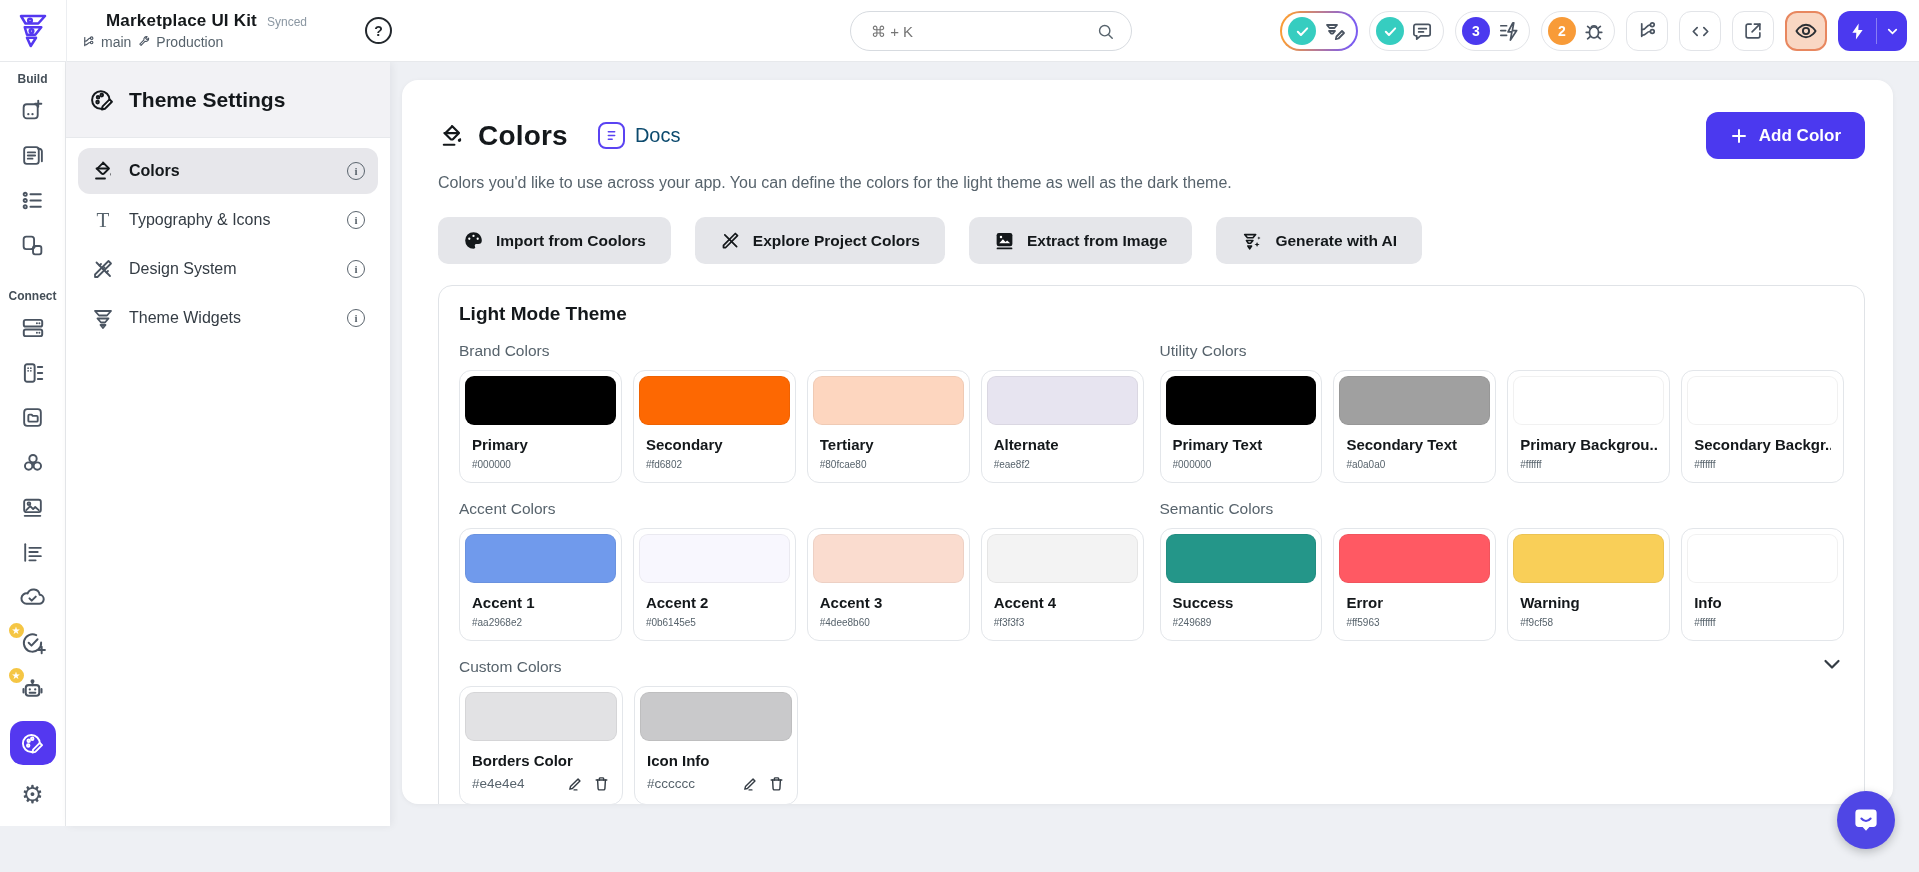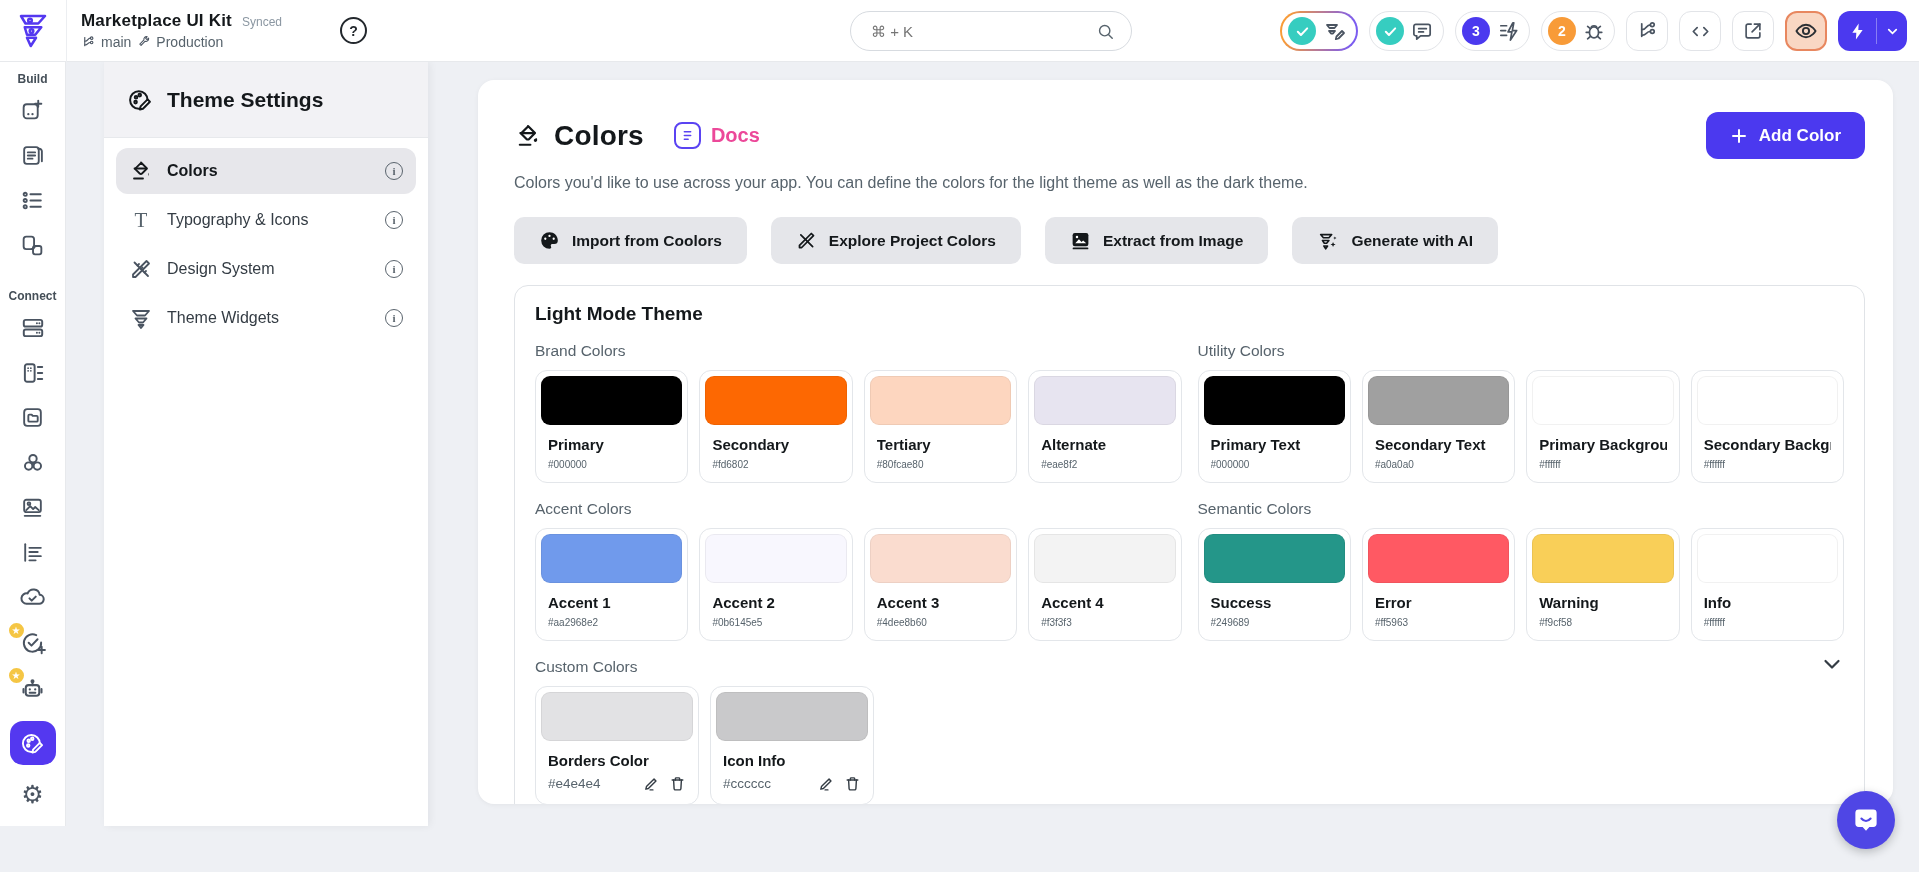--- a/index.html
+++ b/index.html
@@ -7,21 +7,21 @@
     font-family:"Liberation Sans", sans-serif; color:#14181b; }
   svg { display:block; }
   .ico { stroke:#4a5461; stroke-width:1.8; fill:none; stroke-linecap:round; stroke-linejoin:round; }
 
   
   .topbar { position:relative; height:62px; background:#fff; border-bottom:1px solid #e7e9ec;
     display:flex; align-items:center; z-index:30; }
   .logo-wrap { width:66px; display:flex; justify-content:center; }
   .tb-divider { width:1px; height:62px; background:#eceef1; }
   .proj { margin-left:14px; }
-  .proj-row1 { display:flex; align-items:baseline; gap:10px; }
+  .proj-row1 { display:flex; align-items:baseline; gap:10px;margin-left:25px; }
   .proj-title { font-size:17px; font-weight:bold; letter-spacing:.2px; }
   .proj-sync { font-size:12px; color:#8b97a2; }
   .proj-row2 { display:flex; align-items:center; gap:6px; margin-top:3px; color:#57636c; font-size:14px; }
   .proj-row2 .seg { display:flex; align-items:center; gap:5px; }
   .help-btn { margin-left:58px; width:27px; height:27px; border-radius:50%; border:2px solid #23282d;
     display:flex; align-items:center; justify-content:center; font-size:14px; font-weight:bold;
     color:#23282d; background:#fff; cursor:pointer; }
   .search { position:absolute; left:850px; top:11px; width:282px; height:40px; border:1px solid #d7dbe0;
     border-radius:20px; background:#fff; display:flex; align-items:center; padding:0 16px 0 20px; }
   .search input { border:none; outline:none; flex:1; font-size:15px; color:#57636c;
@@ -37,21 +37,21 @@
   .dot-num { color:#fff; font-size:14px; font-weight:bold; }
   .sqbtn { width:42px; height:40px; border-radius:12px; border:1px solid #e2e4e8; background:#fff;
     display:flex; align-items:center; justify-content:center; cursor:pointer; }
   .eye-btn { background:#f9d7c3; border:2px solid #e8875f; }
   .run-split { height:40px; border-radius:12px; background:#4b39ef; display:flex; align-items:center; cursor:pointer; }
   .run-main { width:38px; display:flex; justify-content:center; }
   .run-sep { width:1px; height:26px; background:rgba(255,255,255,0.35); }
   .run-caret { width:30px; display:flex; justify-content:center; }
 
   
-  .app { display:flex; height:764px;gap:38px; }
+  .app { display:flex; height:764px; }
 
   
   .rail { width:66px; background:#fff; border-right:1px solid #e7e9ec; display:flex; flex-direction:column;
     align-items:center; padding-top:10px; flex:0 0 66px; }
   .rail-label { font-size:12px; font-weight:bold; color:#454f58; margin-bottom:12px; }
   .rail-item { position:relative; width:30px; height:27px; display:flex; align-items:center; justify-content:center;
     margin-bottom:19px; cursor:pointer; color:#4a5461; }
   .rail-gap { margin-top:12px; }
   .star-badge { position:absolute; top:-9px; left:-11px; width:19px; height:19px; border-radius:50%;
     background:#f5c644; border:2px solid #fff; display:flex; align-items:center; justify-content:center;
@@ -79,21 +79,21 @@
 
   
   .main { flex:1; padding:18px 26px 22px 12px; }
   .card { background:#fff; border-radius:16px; height:100%; box-shadow:0 1px 5px rgba(20,24,27,.05);
     padding:32px 28px 0 36px; overflow:hidden; }
   .card-head { display:flex; align-items:center; }
   .page-title { font-size:28px; font-weight:bold; margin-left:12px; letter-spacing:.2px; }
   .docs-link { display:flex; align-items:center; gap:10px; margin-left:30px; cursor:pointer; }
   .docs-badge { width:27px; height:27px; border:2px solid #5a43f2; border-radius:8px; display:flex;
     align-items:center; justify-content:center; }
-  .docs-label { font-size:20px; font-weight:bold; color:#ec4899; }
+  .docs-label { font-size:20px; font-weight:normal; color:#0c4a6e; }
   .add-btn { margin-left:auto; height:47px; background:#4b39ef; color:#fff; border:none; border-radius:12px;
     display:flex; align-items:center; gap:11px; padding:0 24px; font-size:17px; font-weight:bold;
     font-family:"Liberation Sans", sans-serif; cursor:pointer; }
   .desc { margin-top:15px; font-size:16px; color:#57636c; }
   .actions { display:flex; gap:24px; margin-top:25px; }
   .act-btn { height:47px; border:none; border-radius:10px; background:#e5e6ea; display:flex; align-items:center;
     gap:12px; padding:0 25px; font-size:15.5px; font-weight:bold; color:#14181b; cursor:pointer;
     font-family:"Liberation Sans", sans-serif; }
 
   

